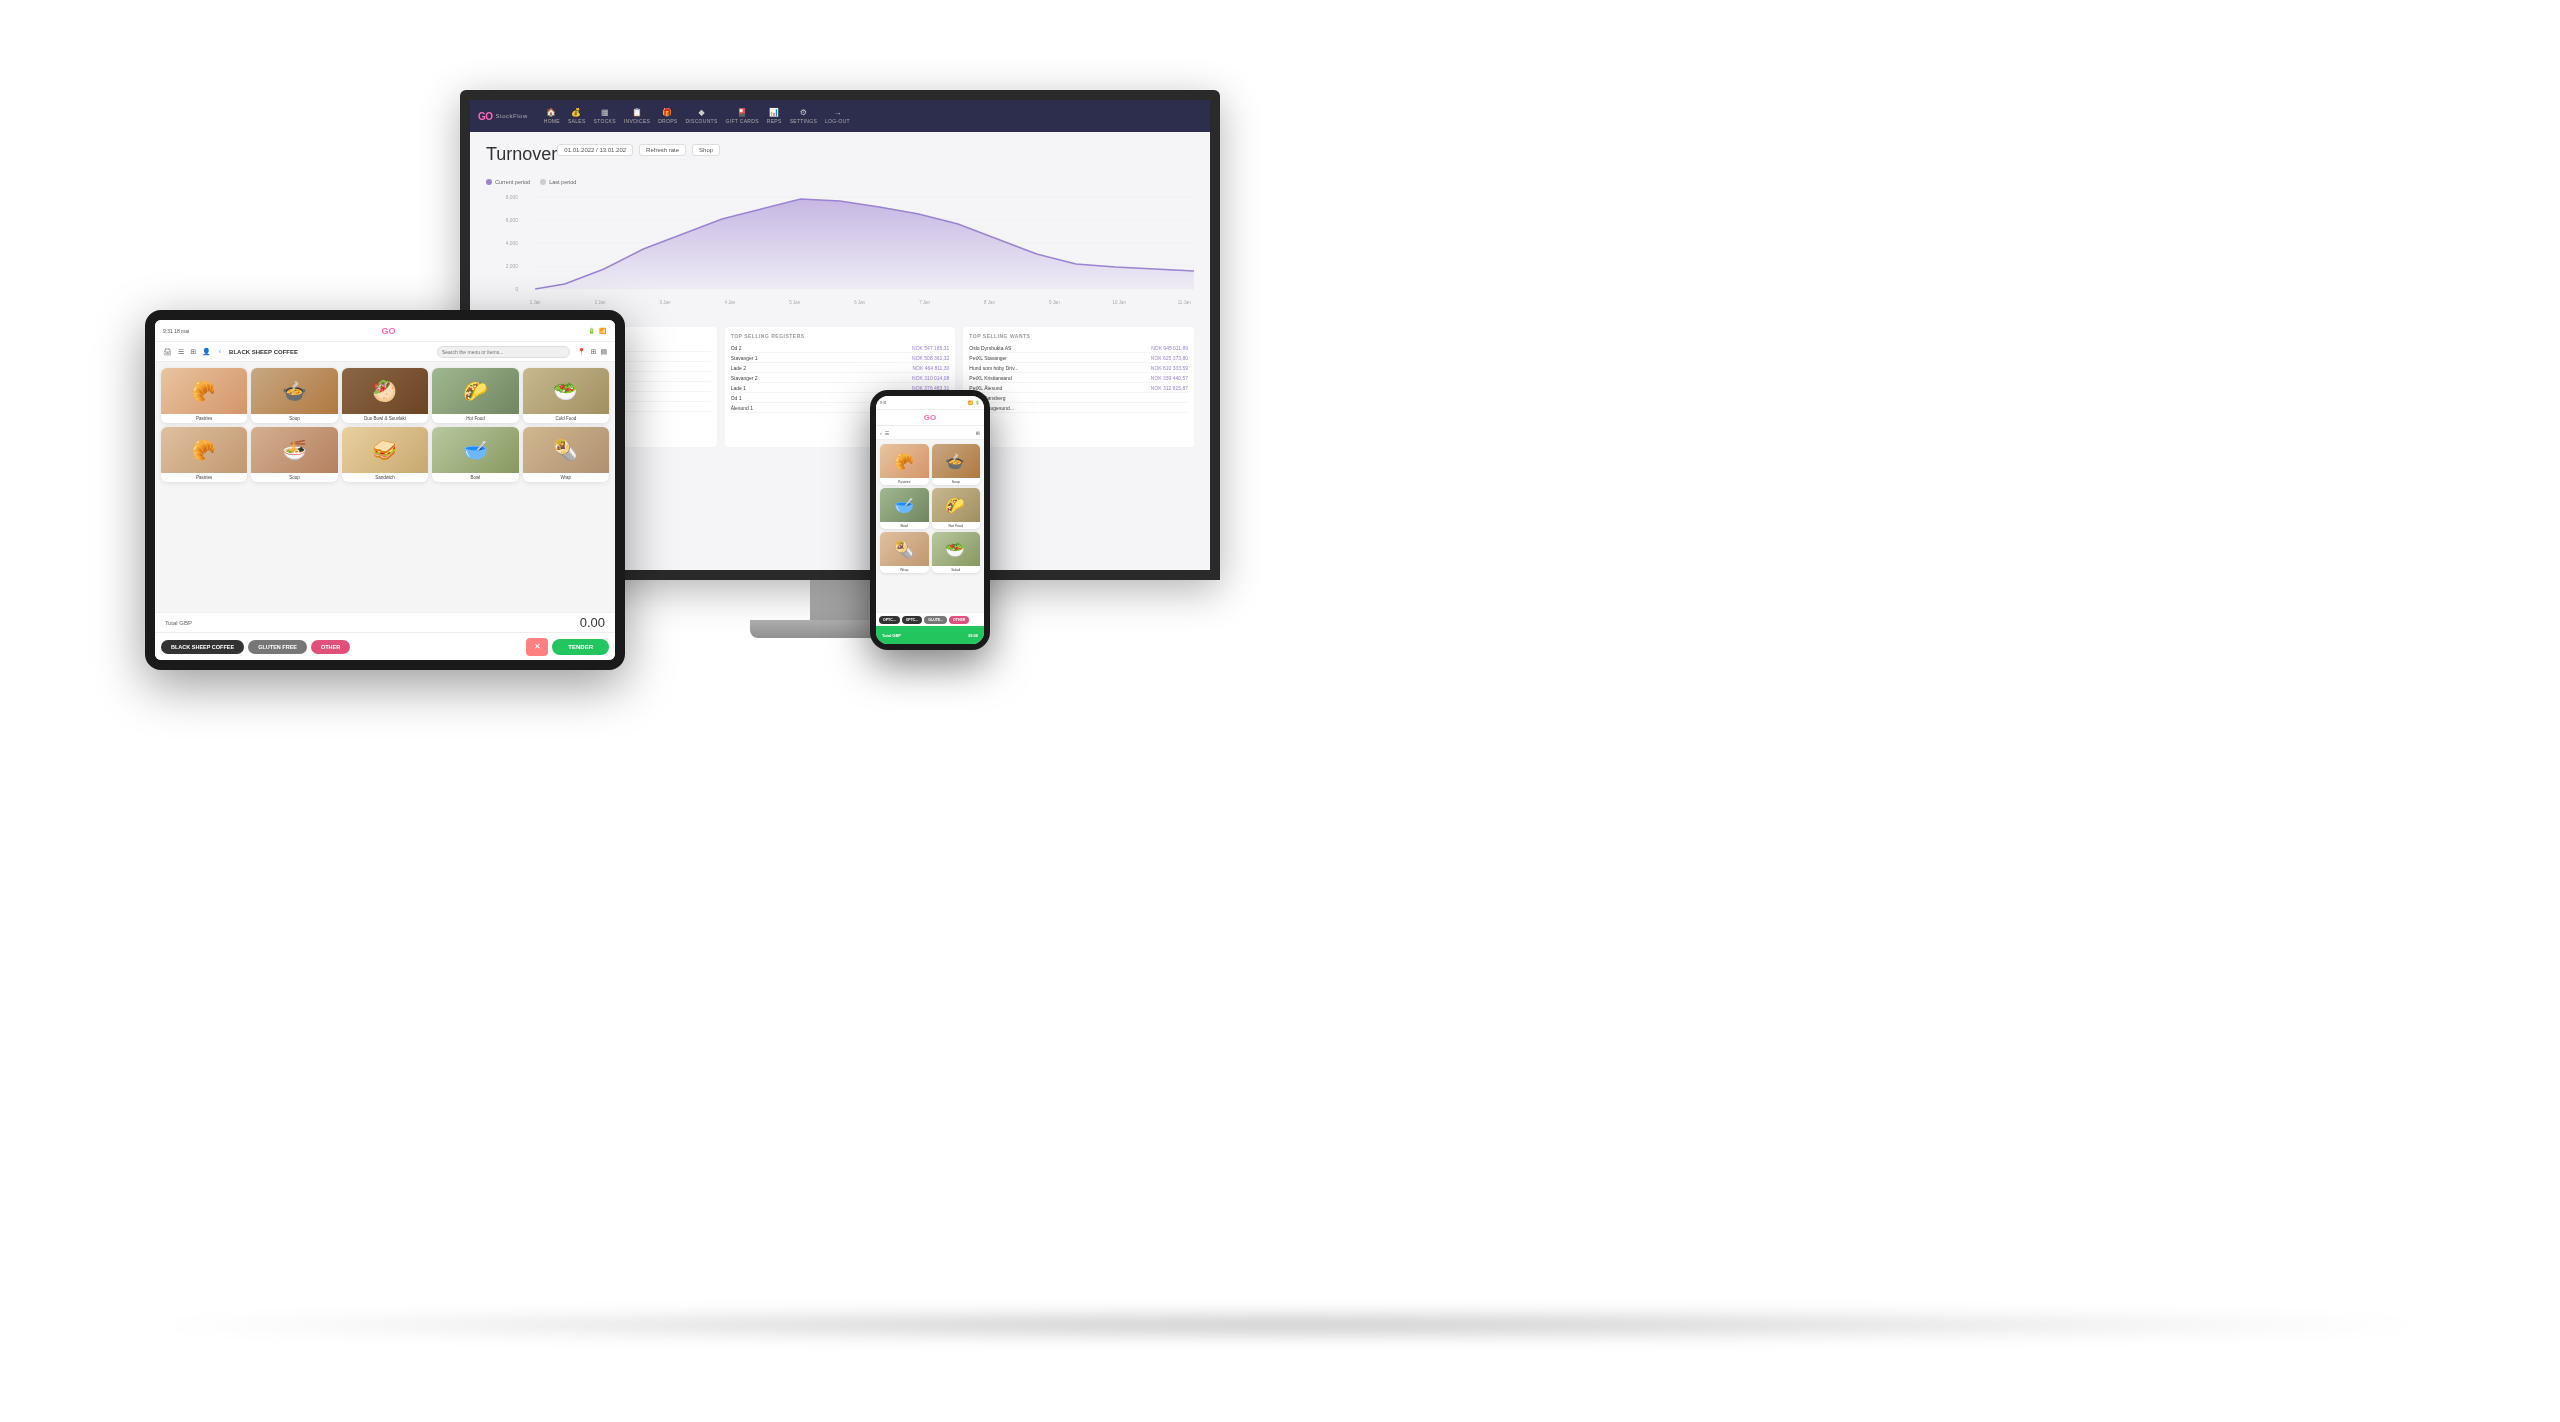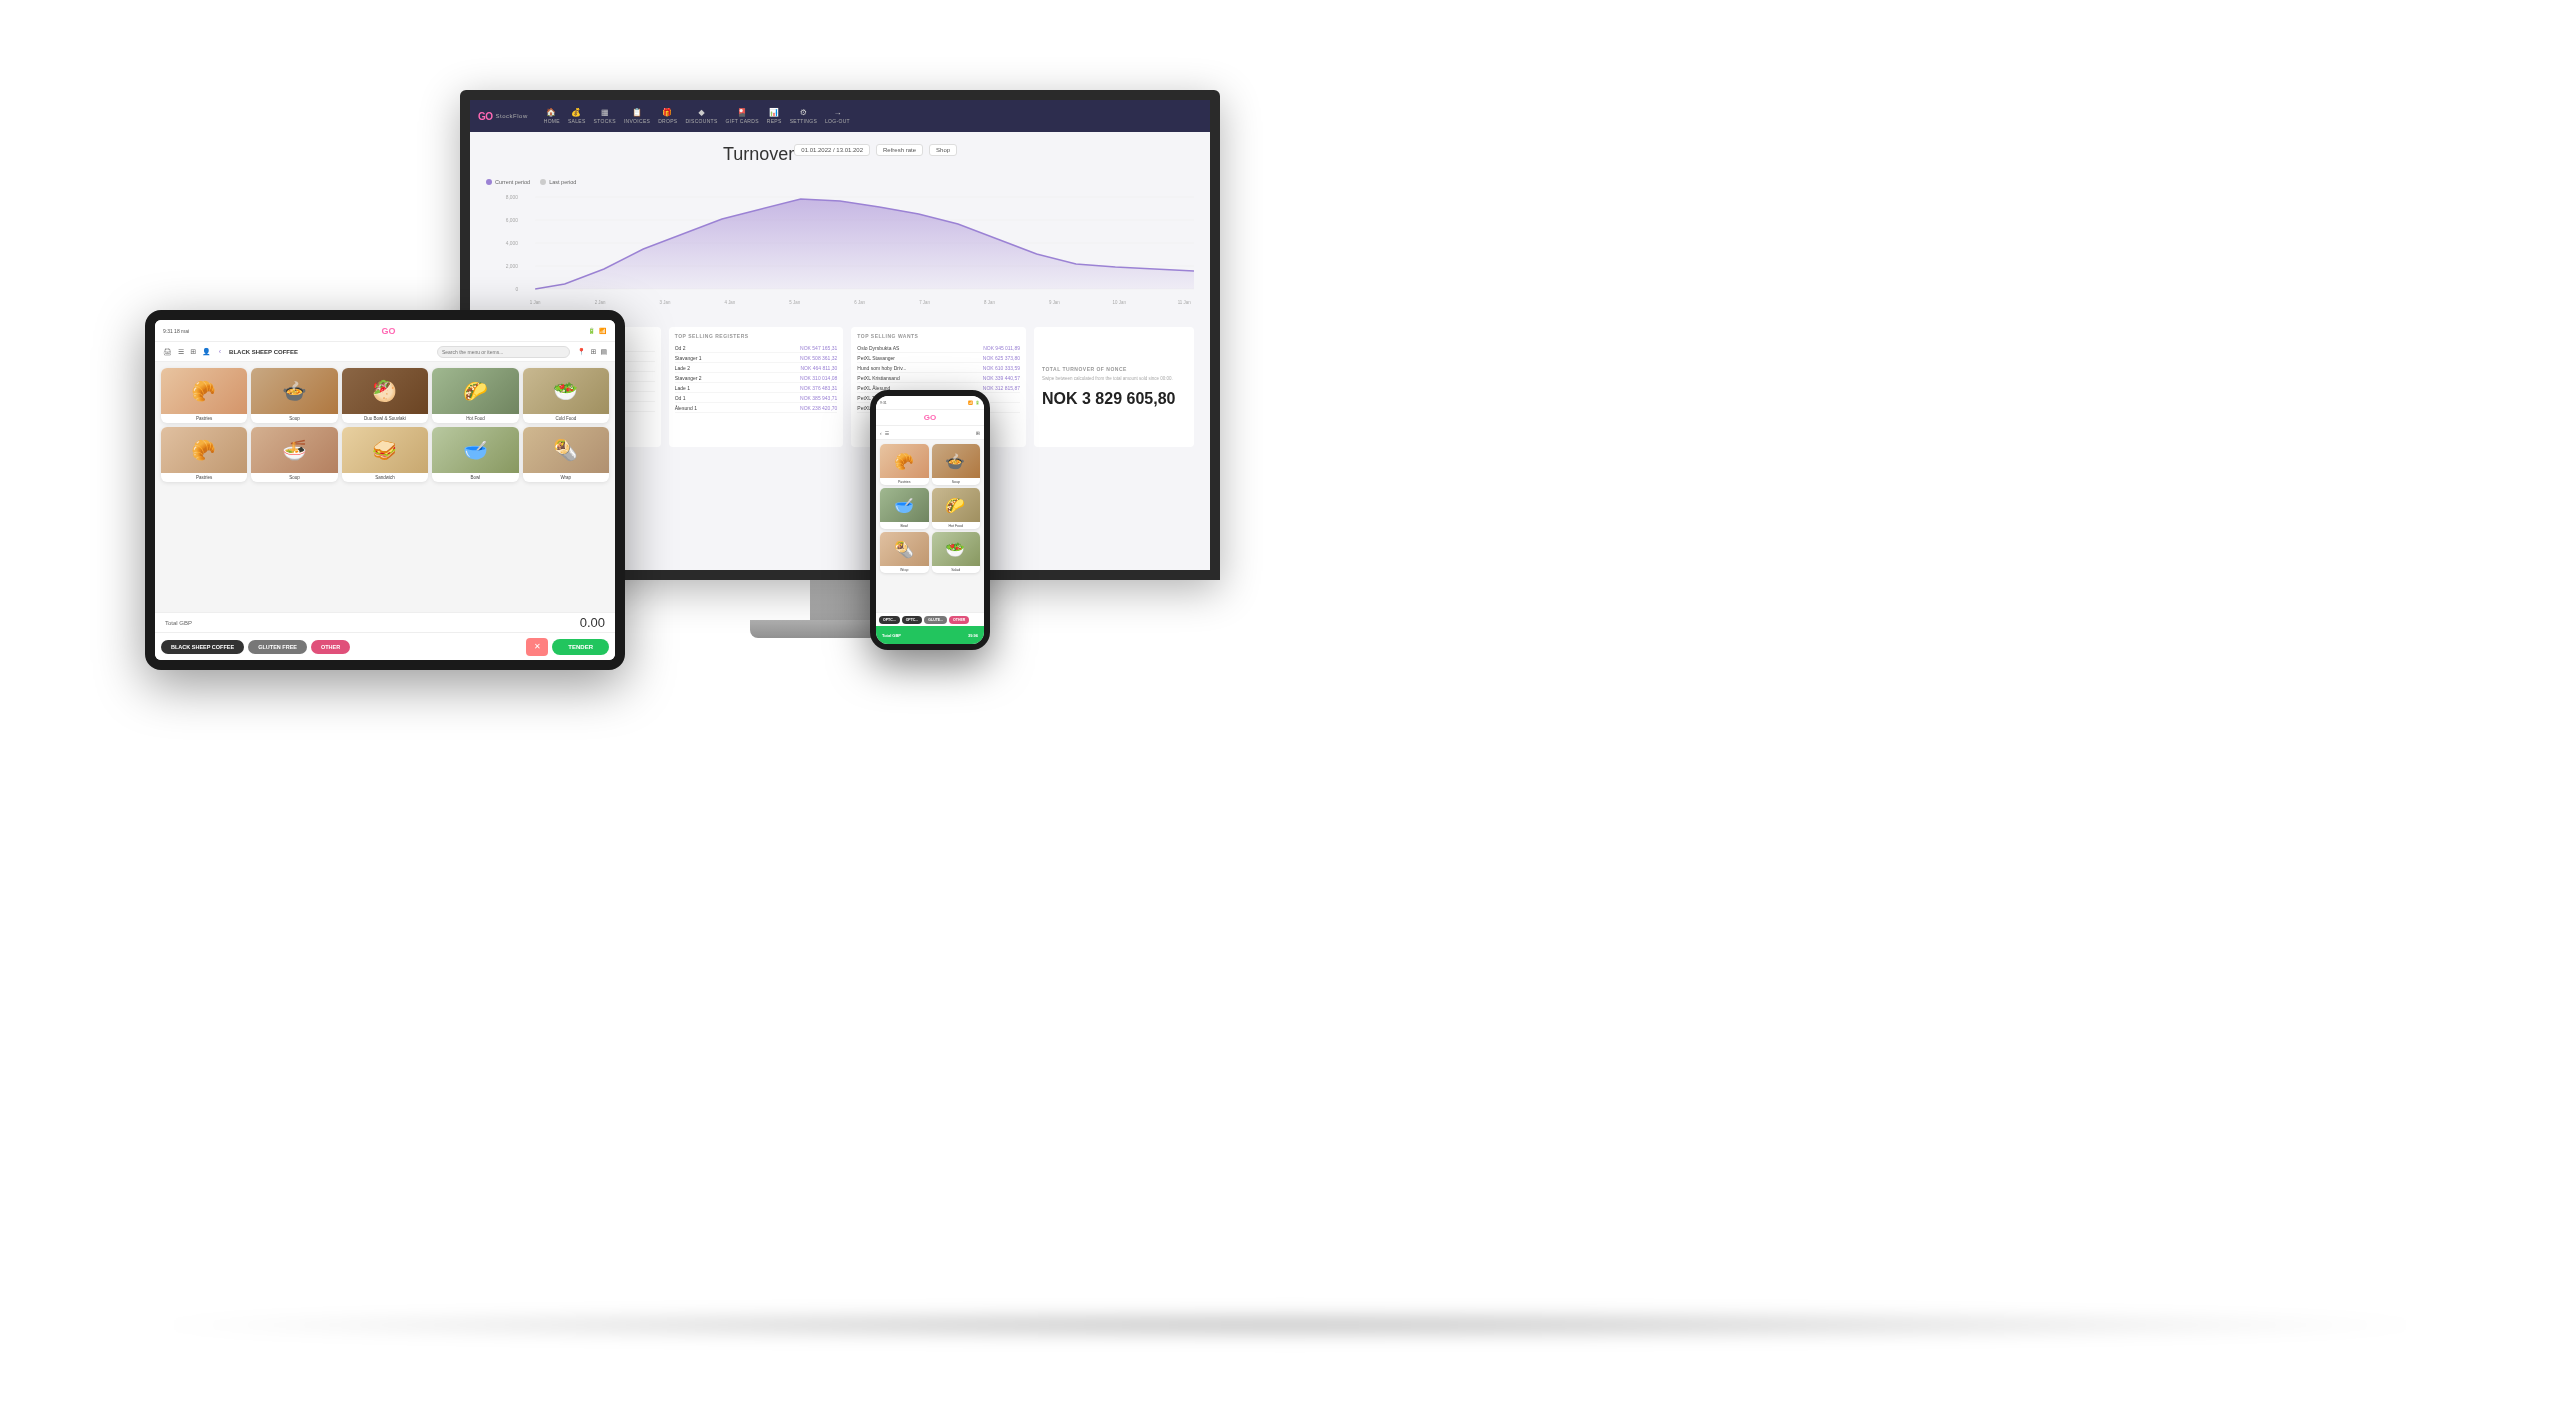--- a/index.html
+++ b/index.html
@@ -684,21 +684,21 @@
             <span class="nav-item-label">SETTINGS</span>
           </div>
           <div class="nav-item">
             <span class="nav-item-icon">→</span>
             <span class="nav-item-label">LOG-OUT</span>
           </div>
         </div>
       </div>
 
       <div class="app-content">
-        <div style="display:flex; justify-content:center; align-items:flex-start; margin-bottom:6px;">
+        <div style="display:flex; justify-content:flex-start; align-items:flex-start; margin-bottom:6px;">
           <h1 class="turnover-title">Turnover</h1>
           <div class="date-row">
             <span class="date-badge">01.01.2022 / 13.01.202</span>
             <button class="refresh-btn">Refresh rate</button>
             <button class="shop-btn">Shop</button>
           </div>
         </div>
 
         <div class="legend">
           <div class="legend-item">
@@ -833,25 +833,20 @@
             <div class="table-row-item">
                 <span>PetXL Tønsberg</span>
                 <span class="amount"></span>
               </div>
             <div class="table-row-item">
                 <span>PetXL Haugesund...</span>
                 <span class="amount"></span>
               </div>
           </div>
 
-          <div class="total-section">
-            <div class="total-label">TOTAL TURNOVER OF NONCE</div>
-            <div class="total-note">Swipe between calculated from the total amount sold since 00:00.</div>
-            <div class="total-amount">NOK 3 829 605,80</div>
-          </div>
 
         </div>
       </div>
     </div>
     <div class="monitor-stand-neck"></div>
     <div class="monitor-stand-base"></div>
   </div>
 
   <div class="tablet-wrapper">
     <div class="tablet-screen">

